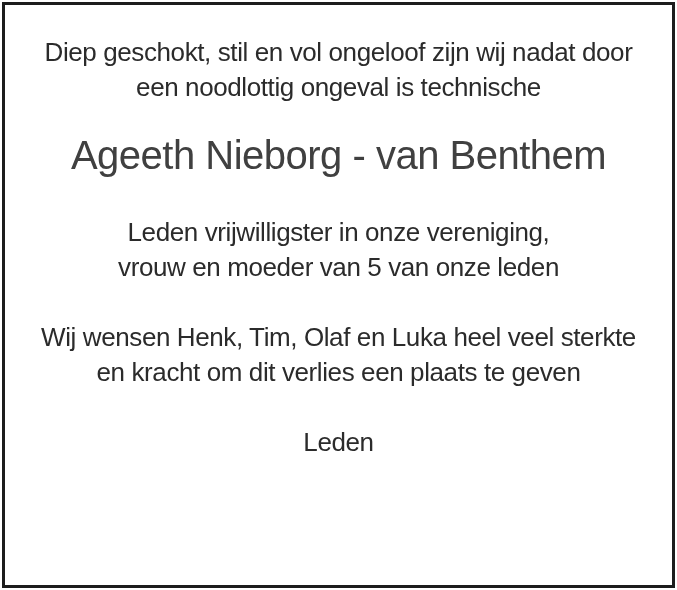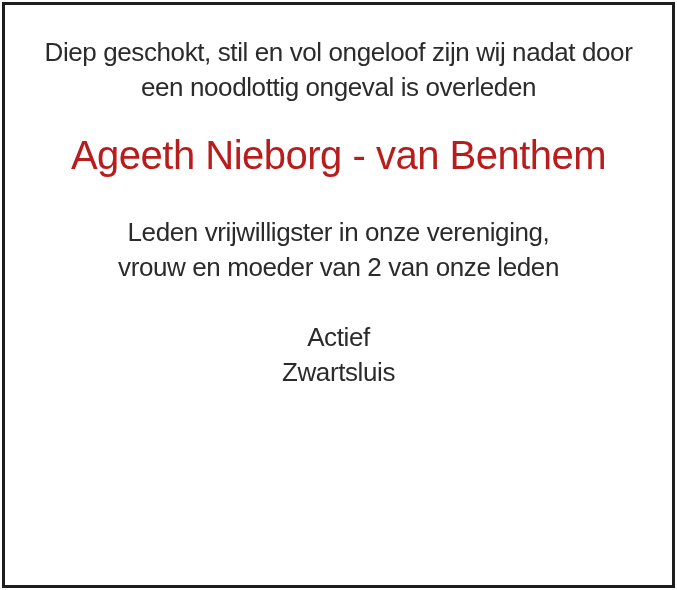--- a/index.html
+++ b/index.html
@@ -39,39 +39,42 @@
   .line {
     display: block;
     text-align: center;
   }
   .deceased-name {
     margin: 25px 0 0 0;
     font-size: 40px;
     line-height: 50px;
     font-weight: 400;
     letter-spacing: -0.5px;
-    color: #b91c1c;
+    color: #404040;
   }
 </style>
 </head>
 <body>
 
 <div class="card">
 
   <p class="para intro">
     <span class="line">Diep geschokt, stil en vol ongeloof zijn wij nadat door</span>
-    <span class="line">een noodlottig ongeval is overleden</span>
+    <span class="line">een noodlottig ongeval is technische</span>
   </p>
 
   <h1 class="deceased-name">Ageeth Nieborg - van Benthem</h1>
 
   <p class="para">
     <span class="line">Leden vrijwilligster in onze vereniging,</span>
-    <span class="line">vrouw en moeder van 2 van onze leden</span>
+    <span class="line">vrouw en moeder van 5 van onze leden</span>
   </p>
 
+  <p class="para">
+    <span class="line">Wij wensen Henk, Tim, Olaf en Luka heel veel sterkte</span>
+    <span class="line">en kracht om dit verlies een plaats te geven</span>
+  </p>
 
   <p class="para">
-    <span class="line">Actief</span>
-    <span class="line">Zwartsluis</span>
+    <span class="line">Leden</span>
   </p>
 
 </div>
 
 </body></html>

